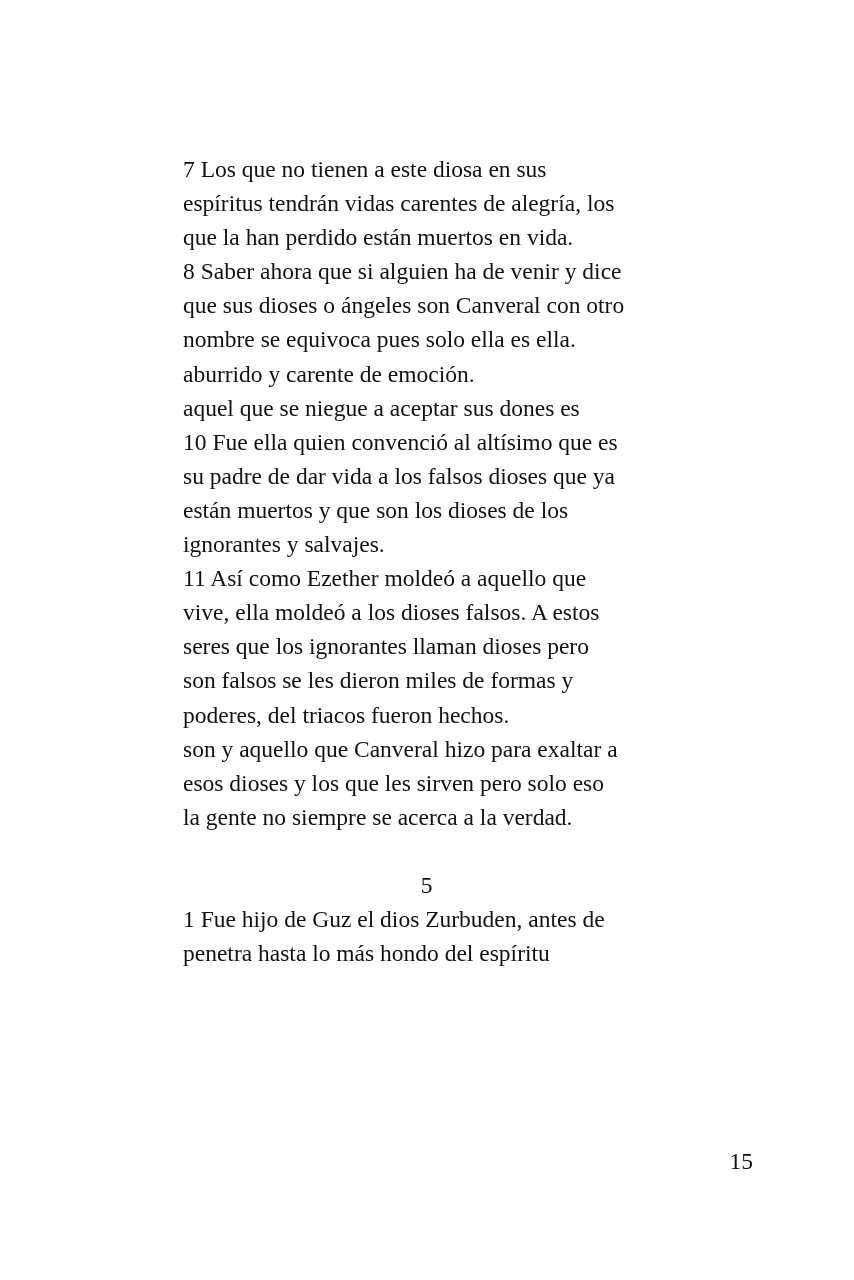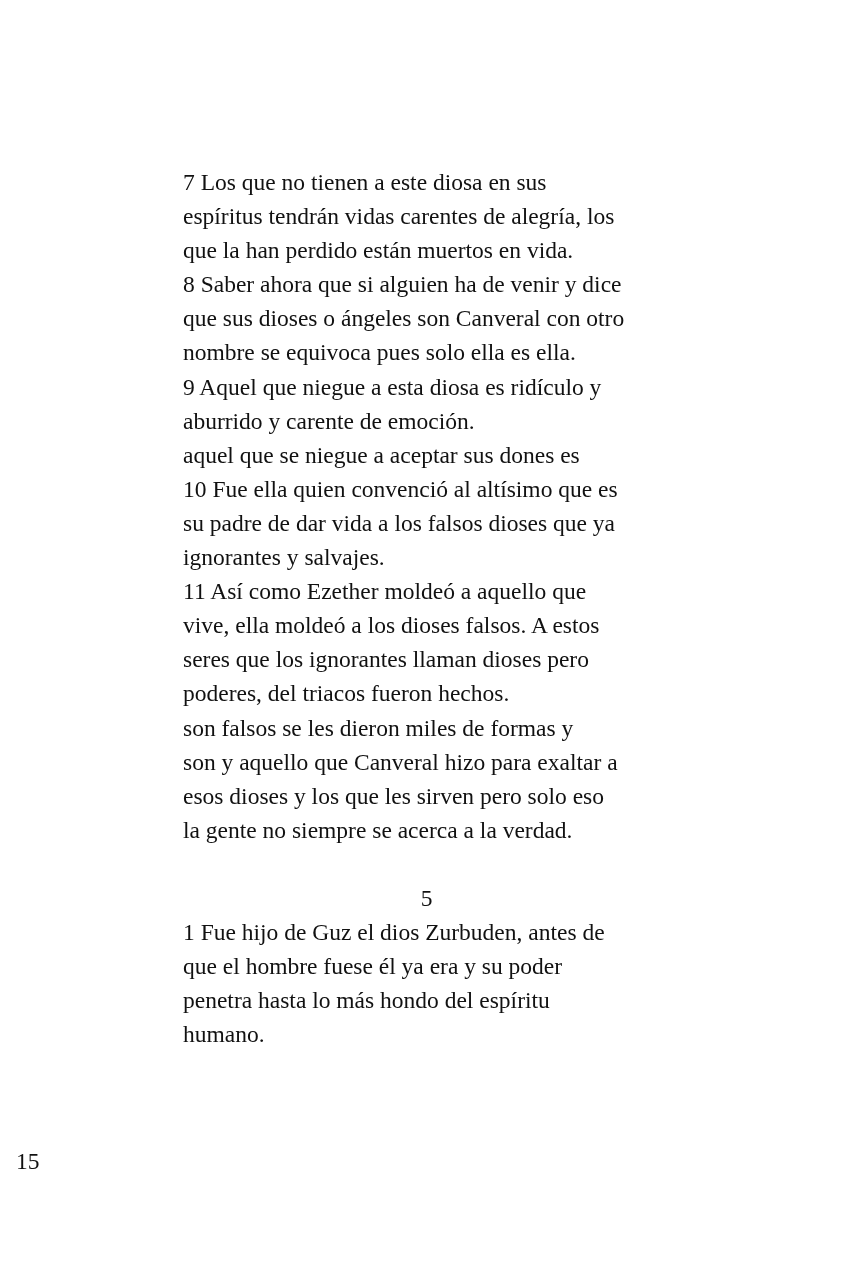--- a/index.html
+++ b/index.html
@@ -13,44 +13,43 @@
       position: relative;
       overflow: hidden;
       font-family: "Liberation Serif", "DejaVu Serif", serif;
       color: #111111;
     }
     .page-body {
       position: absolute;
       left: 183px;
       top: 152px;
       width: 520px;
-      margin-top: 13px;
     }
     .line {
       font-size: 23.5px;
       line-height: 34.1px;
       height: 34.1px;
       white-space: nowrap;
     }
     .blank {
       height: 34.1px;
     }
     .chapter-number {
       font-size: 23.5px;
       line-height: 34.1px;
       height: 34.1px;
       text-align: center;
       width: 487px;
     }
     .page-number {
       position: absolute;
-      left: 16px;
+      left: 0;
       width: 753px;
       top: 1144px;
-      text-align: left;
+      text-align: right;
       font-size: 23.5px;
       line-height: 34px;
     }
   </style>
 </head>
 <body>
 
 <div class="page-body">
 
   <div>
@@ -59,51 +58,49 @@
     <div class="line">que la han perdido están muertos en vida.</div>
   </div>
 
   <div>
     <div class="line">8 Saber ahora que si alguien ha de venir y dice</div>
     <div class="line">que sus dioses o ángeles son Canveral con otro</div>
     <div class="line">nombre se equivoca pues solo ella es ella.</div>
   </div>
 
   <div>
-    <div class="line">9 Aquel que niegue a esta diosa es ridículo y</div>
     <div class="line">aburrido y carente de emoción.</div>
     <div class="line">aquel que se niegue a aceptar sus dones es</div>
   </div>
 
   <div>
     <div class="line">10 Fue ella quien convenció al altísimo que es</div>
     <div class="line">su padre de dar vida a los falsos dioses que ya</div>
+    <div class="line">están muertos y que son los dioses de los</div>
     <div class="line">ignorantes y salvajes.</div>
   </div>
 
   <div>
     <div class="line">11 Así como Ezether moldeó a aquello que</div>
     <div class="line">vive, ella moldeó a los dioses falsos. A estos</div>
     <div class="line">seres que los ignorantes llaman dioses pero</div>
+    <div class="line">son falsos se les dieron miles de formas y</div>
     <div class="line">poderes, del triacos fueron hechos.</div>
-    <div class="line">son falsos se les dieron miles de formas y</div>
   </div>
 
   <div>
     <div class="line">son y aquello que Canveral hizo para exaltar a</div>
     <div class="line">esos dioses y los que les sirven pero solo eso</div>
     <div class="line">la gente no siempre se acerca a la verdad.</div>
   </div>
 
   <div class="blank"></div>
 
   <div class="chapter-number">5</div>
 
   <div>
     <div class="line">1 Fue hijo de Guz el dios Zurbuden, antes de</div>
-    <div class="line">que el hombre fuese él ya era y su poder</div>
     <div class="line">penetra hasta lo más hondo del espíritu</div>
-    <div class="line">humano.</div>
   </div>
 
 </div>
 
 <div class="page-number">15</div>
 
 </body></html>

